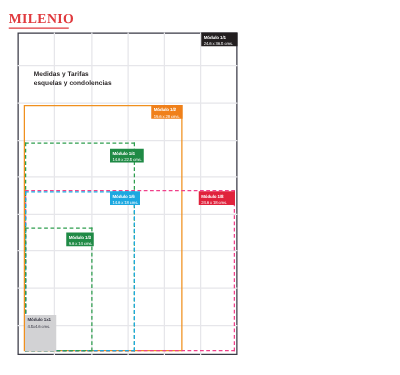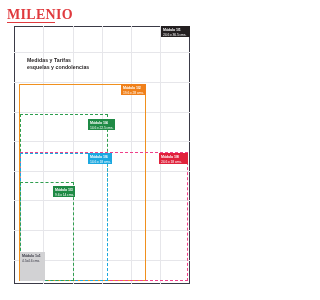--- a/index.html
+++ b/index.html
@@ -12,21 +12,21 @@
   }
   #page{position:absolute;inset:0;background:#fff;}
 
   
   .masthead{
     position:absolute;left:7px;top:9px;
   }
   .masthead .wordmark{
     font-family:"Liberation Serif", serif;
     font-weight:700;
-    font-size:14px;
+    font-size:11px;
     letter-spacing:0.3px;
     color:#e03a3e;
     line-height:12px;
     display:block;
   }
   .masthead .rule{
     display:block;
     width:48px;height:1px;
     background:#e03a3e;
     margin-top:1px;

